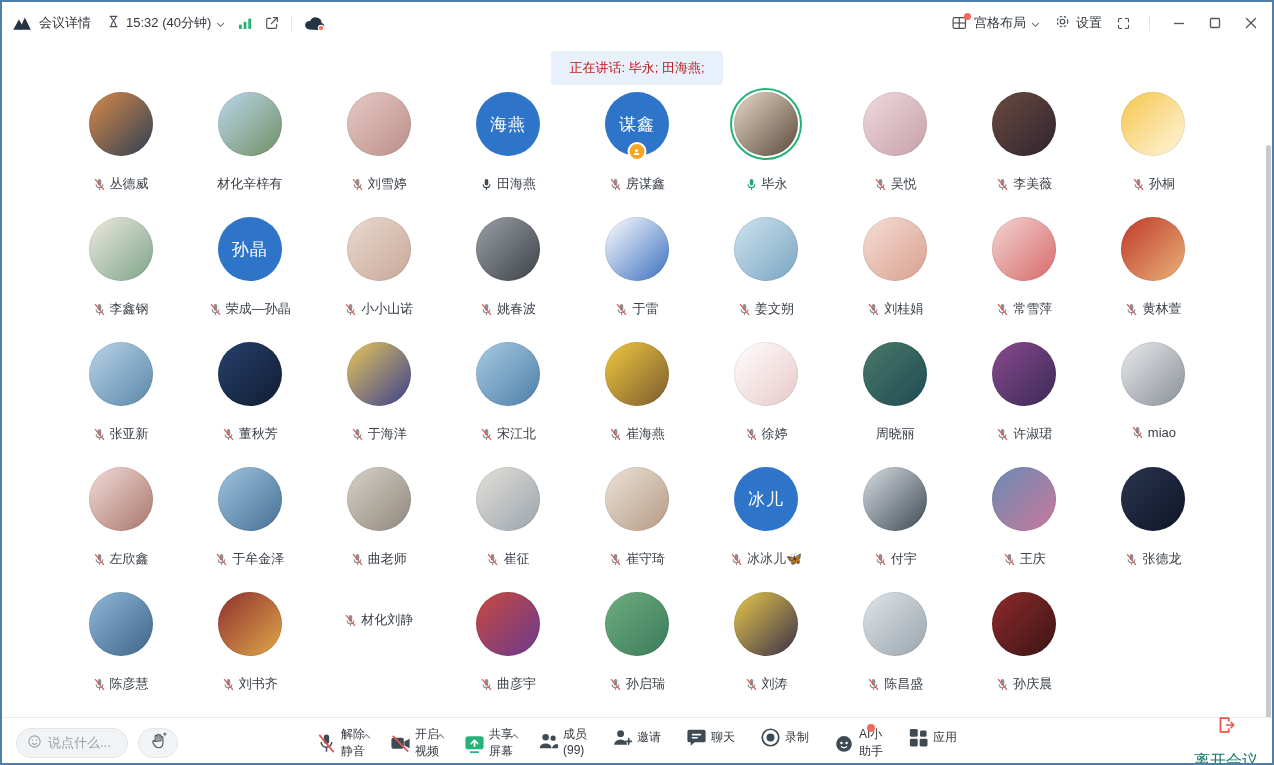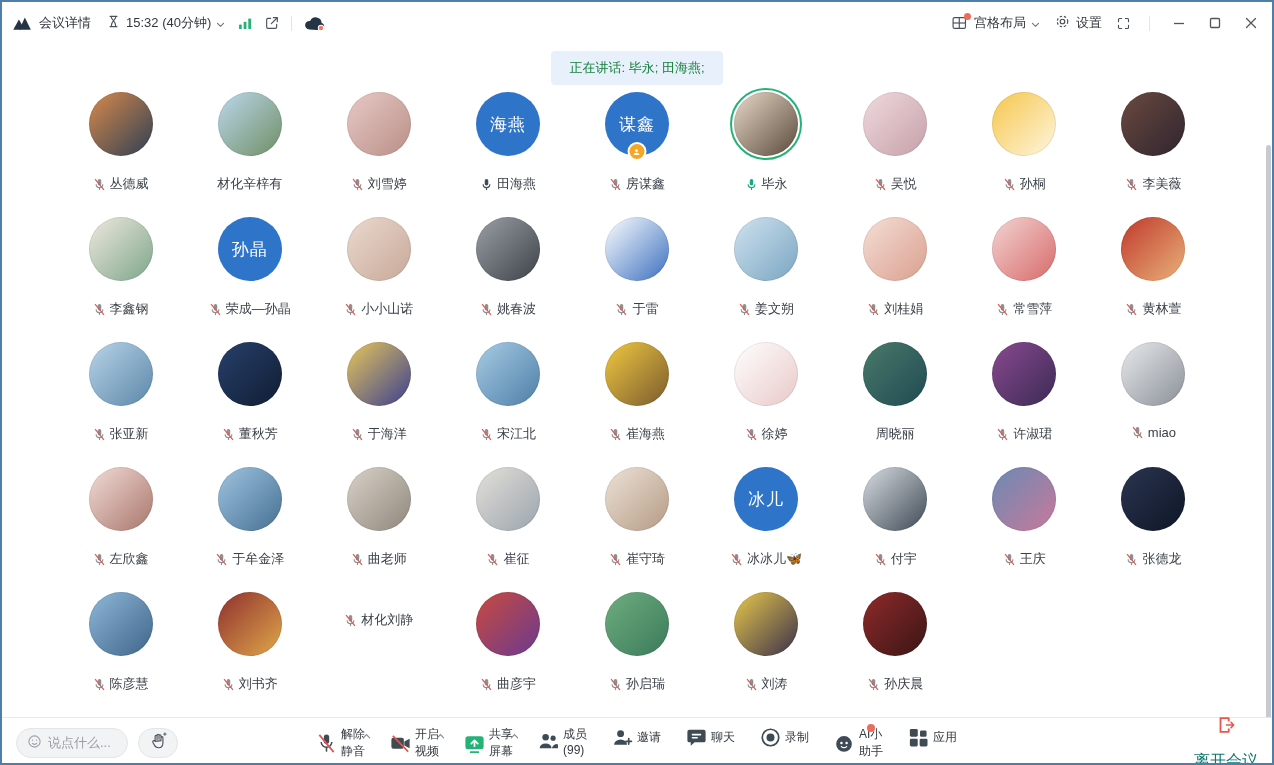--- a/index.html
+++ b/index.html
@@ -13,21 +13,21 @@
   .topbar{height:34px;flex:0 0 34px;display:flex;align-items:center;padding:4px 10px;background:#fff;}
   .tb-group{display:flex;align-items:center;gap:7px;}
   .tb-item{display:flex;align-items:center;gap:5px;font-size:13px;color:#33383E;cursor:default;}
   .tb-right{margin-left:auto;display:flex;align-items:center;gap:14px;}
   .tb-divider{width:1px;height:15px;background:#E3E5E8;margin:0 4px;}
   .winbtn{display:flex;align-items:center;justify-content:center;width:22px;height:22px;color:#555;}
   .reddot{width:7px;height:7px;border-radius:50%;background:#F06A5C;position:absolute;}
   .rel{position:relative;display:flex;align-items:center;}
   
   .banner-row{height:48px;flex:0 0 48px;display:flex;justify-content:center;align-items:center;}
-  .banner{background:#E8F1FB;border-radius:4px;padding:8px 18px;font-size:13px;color:#15803d;}
+  .banner{background:#E8F1FB;border-radius:4px;padding:8px 18px;font-size:13px;color:#b91c1c;}
   
   .gridwrap{position:relative;flex:1;}
   .grid{display:grid;grid-template-columns:repeat(9,1fr);padding:0 54px;}
   .cell{height:125px;display:flex;flex-direction:column;align-items:center;}
   .avatar{
     width:64px;height:64px;border-radius:50%;flex:0 0 64px;position:relative;
     box-shadow:inset 0 0 0 1px rgba(0,0,0,.07);
   }
   .avatar.text-avatar{display:flex;align-items:center;justify-content:center;
     color:#fff;font-size:17px;letter-spacing:1px;box-shadow:none;}
@@ -237,44 +237,44 @@
             <span style="line-height: 0;"><svg width="13" height="13" viewBox="0 0 14 14">
                 <rect x="5.1" y="1" width="3.8" height="7" rx="1.9" fill="#8A9096"></rect>
                 <path d="M3.4 6.8a3.6 3.6 0 0 0 7.2 0" fill="none" stroke="#8A9096" stroke-width="1.2"></path>
                 <line x1="7" y1="10.6" x2="7" y2="13" stroke="#8A9096" stroke-width="1.2"></line>
                 <line x1="2.2" y1="1.2" x2="11.8" y2="12.8" stroke="#E0574F" stroke-width="1.3"></line>
               </svg></span>
             <span>吴悦</span>
           </div>
         </div>
         <div class="cell">
+          <div class="avatar" style="background: linear-gradient(135deg, rgb(107, 74, 63), rgb(47, 36, 48));"></div>
+          <div class="name-row">
+            <span style="line-height: 0;"><svg width="13" height="13" viewBox="0 0 14 14">
+                <rect x="5.1" y="1" width="3.8" height="7" rx="1.9" fill="#8A9096"></rect>
+                <path d="M3.4 6.8a3.6 3.6 0 0 0 7.2 0" fill="none" stroke="#8A9096" stroke-width="1.2"></path>
+                <line x1="7" y1="10.6" x2="7" y2="13" stroke="#8A9096" stroke-width="1.2"></line>
+                <line x1="2.2" y1="1.2" x2="11.8" y2="12.8" stroke="#E0574F" stroke-width="1.3"></line>
+              </svg></span>
+            <span>李美薇</span>
+          </div>
+        </div>
+        <div class="cell">
           <div class="avatar" style="background: linear-gradient(135deg, rgb(245, 198, 74), rgb(255, 246, 224));"></div>
           <div class="name-row">
             <span style="line-height: 0;"><svg width="13" height="13" viewBox="0 0 14 14">
                 <rect x="5.1" y="1" width="3.8" height="7" rx="1.9" fill="#8A9096"></rect>
                 <path d="M3.4 6.8a3.6 3.6 0 0 0 7.2 0" fill="none" stroke="#8A9096" stroke-width="1.2"></path>
                 <line x1="7" y1="10.6" x2="7" y2="13" stroke="#8A9096" stroke-width="1.2"></line>
                 <line x1="2.2" y1="1.2" x2="11.8" y2="12.8" stroke="#E0574F" stroke-width="1.3"></line>
               </svg></span>
             <span>孙桐</span>
           </div>
         </div>
         <div class="cell">
-          <div class="avatar" style="background: linear-gradient(135deg, rgb(107, 74, 63), rgb(47, 36, 48));"></div>
-          <div class="name-row">
-            <span style="line-height: 0;"><svg width="13" height="13" viewBox="0 0 14 14">
-                <rect x="5.1" y="1" width="3.8" height="7" rx="1.9" fill="#8A9096"></rect>
-                <path d="M3.4 6.8a3.6 3.6 0 0 0 7.2 0" fill="none" stroke="#8A9096" stroke-width="1.2"></path>
-                <line x1="7" y1="10.6" x2="7" y2="13" stroke="#8A9096" stroke-width="1.2"></line>
-                <line x1="2.2" y1="1.2" x2="11.8" y2="12.8" stroke="#E0574F" stroke-width="1.3"></line>
-              </svg></span>
-            <span>李美薇</span>
-          </div>
-        </div>
-        <div class="cell">
           <div class="avatar" style="background: linear-gradient(135deg, rgb(239, 233, 223), rgb(125, 165, 138));"></div>
           <div class="name-row">
             <span style="line-height: 0;"><svg width="13" height="13" viewBox="0 0 14 14">
                 <rect x="5.1" y="1" width="3.8" height="7" rx="1.9" fill="#8A9096"></rect>
                 <path d="M3.4 6.8a3.6 3.6 0 0 0 7.2 0" fill="none" stroke="#8A9096" stroke-width="1.2"></path>
                 <line x1="7" y1="10.6" x2="7" y2="13" stroke="#8A9096" stroke-width="1.2"></line>
                 <line x1="2.2" y1="1.2" x2="11.8" y2="12.8" stroke="#E0574F" stroke-width="1.3"></line>
               </svg></span>
             <span>李鑫钢</span>
           </div>
@@ -647,20 +647,32 @@
         <div class="cell">
           <div class="avatar" style="background: linear-gradient(135deg, rgb(232, 201, 74), rgb(58, 47, 74));"></div>
           <div class="name-row">
             <span style="line-height: 0;"><svg width="13" height="13" viewBox="0 0 14 14">
                 <rect x="5.1" y="1" width="3.8" height="7" rx="1.9" fill="#8A9096"></rect>
                 <path d="M3.4 6.8a3.6 3.6 0 0 0 7.2 0" fill="none" stroke="#8A9096" stroke-width="1.2"></path>
                 <line x1="7" y1="10.6" x2="7" y2="13" stroke="#8A9096" stroke-width="1.2"></line>
                 <line x1="2.2" y1="1.2" x2="11.8" y2="12.8" stroke="#E0574F" stroke-width="1.3"></line>
               </svg></span>
             <span>刘涛</span>
+          </div>
+        </div>
+        <div class="cell">
+          <div class="avatar" style="background: linear-gradient(135deg, rgb(223, 228, 232), rgb(154, 165, 173));"></div>
+          <div class="name-row">
+            <span style="line-height: 0;"><svg width="13" height="13" viewBox="0 0 14 14">
+                <rect x="5.1" y="1" width="3.8" height="7" rx="1.9" fill="#8A9096"></rect>
+                <path d="M3.4 6.8a3.6 3.6 0 0 0 7.2 0" fill="none" stroke="#8A9096" stroke-width="1.2"></path>
+                <line x1="7" y1="10.6" x2="7" y2="13" stroke="#8A9096" stroke-width="1.2"></line>
+                <line x1="2.2" y1="1.2" x2="11.8" y2="12.8" stroke="#E0574F" stroke-width="1.3"></line>
+              </svg></span>
+            <span>陈昌盛</span>
           </div>
         </div>
         <div class="cell">
           <div class="avatar" style="background: linear-gradient(135deg, rgb(143, 42, 42), rgb(58, 21, 21));"></div>
           <div class="name-row">
             <span style="line-height: 0;"><svg width="13" height="13" viewBox="0 0 14 14">
                 <rect x="5.1" y="1" width="3.8" height="7" rx="1.9" fill="#8A9096"></rect>
                 <path d="M3.4 6.8a3.6 3.6 0 0 0 7.2 0" fill="none" stroke="#8A9096" stroke-width="1.2"></path>
                 <line x1="7" y1="10.6" x2="7" y2="13" stroke="#8A9096" stroke-width="1.2"></line>
                 <line x1="2.2" y1="1.2" x2="11.8" y2="12.8" stroke="#E0574F" stroke-width="1.3"></line>

